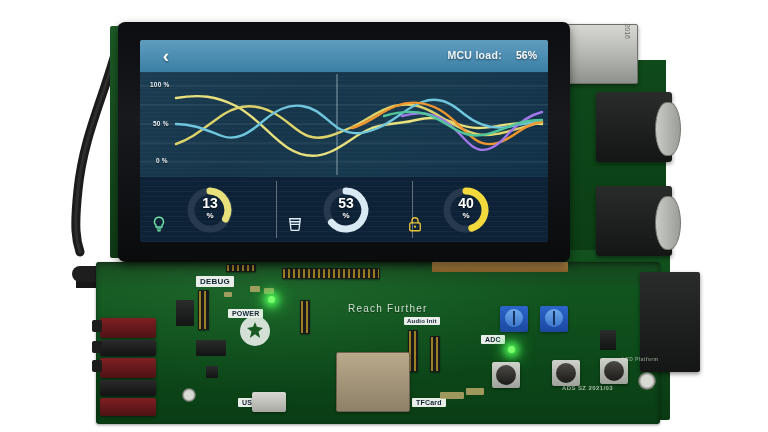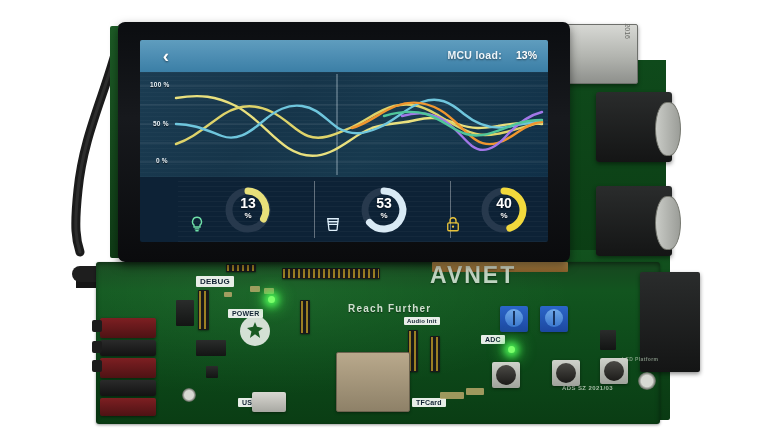--- a/index.html
+++ b/index.html
@@ -51,35 +51,35 @@
   .chart{position:absolute;left:0;top:32px;width:100%;height:105px;
        background:linear-gradient(135deg,#1b3c52 0%,#16354a 35%,#17394e 60%,#103048 100%);}
   .chart:before{content:"";position:absolute;inset:0;
        background:repeating-linear-gradient(0deg,rgba(255,255,255,.022) 0 1px,rgba(0,0,0,0) 1px 4px);}
   .chart-svg{position:absolute;left:0;top:0;}
   .ylab{position:absolute;color:#eaf3f8;font-size:6.5px;font-weight:700;letter-spacing:.2px;
         text-shadow:0 1px 1px rgba(0,0,0,.7);}
 
   
   .gauges{position:absolute;left:0;top:137px;width:100%;height:75px;
-       background:linear-gradient(135deg,#2d6e94 0%,#276away 0%,#2a6b92 30%,#1f5a80 70%,#1a4c70 100%);margin-left:38px;}
+       background:linear-gradient(135deg,#2d6e94 0%,#276away 0%,#2a6b92 30%,#1f5a80 70%,#1a4c70 100%);}
   .gauges:before{content:"";position:absolute;inset:0;
        background:repeating-linear-gradient(0deg,rgba(255,255,255,.03) 0 1px,rgba(0,0,0,0) 1px 5px);}
   .gdiv{position:absolute;top:4px;width:1px;height:57px;background:rgba(255,255,255,.35);}
   .gcell{position:absolute;top:0;width:136px;height:65px;}
   .gicon{position:absolute;left:10px;top:38px;width:18px;height:18px;}
   .gauge{position:absolute;left:44px;top:7px;width:52px;height:52px;}
   .gtext{position:absolute;left:0;top:13px;width:52px;text-align:center;color:#fff;
         font-size:14px;font-weight:700;line-height:13px;text-shadow:0 1px 2px rgba(0,0,0,.6);}
   .gpct{position:absolute;left:0;top:27px;width:52px;text-align:center;color:#fff;
         font-size:8px;font-weight:700;text-shadow:0 1px 2px rgba(0,0,0,.6);}
   .silk-box{position:absolute;background:#e8eee8;color:#123;
         font-size:8px;font-weight:700;padding:1px 4px;border-radius:1px;letter-spacing:.2px;}
   .silk-dim{position:absolute;color:#a9bda8;font-size:6px;font-weight:700;letter-spacing:.4px;}
-  .reach{position:absolute;color:#cfe0cf;font-size:10px;font-weight:700;letter-spacing:1.2px;
+  .reach{position:absolute;color:#cfe0cf;font-size:10px;font-weight:400;letter-spacing:1.2px;
         text-shadow:0 1px 1px rgba(0,0,0,.45);}
   .avnet{position:absolute;color:#d8e6d8;font-size:23px;font-weight:700;letter-spacing:2px;
         opacity:.88;text-shadow:0 1px 2px rgba(0,0,0,.4);}
 
   .rj45{position:absolute;left:566px;top:24px;width:70px;height:58px;
       background:linear-gradient(180deg,#d7d8d4,#b2b4af 55%,#8e908c);
       border:1px solid #6d6f6b;border-radius:2px;box-shadow:0 2px 4px rgba(0,0,0,.4);}
   .rj45 .mark{position:absolute;right:6px;top:14px;color:#6b6d68;font-size:7px;
       transform:rotate(90deg);transform-origin:right top;}
   .db9{position:absolute;background:linear-gradient(180deg,#2a2c2c,#141515);
@@ -166,21 +166,20 @@
   <div class="jack" style="left:100px;top:318px;background:linear-gradient(180deg,#7d1f22,#4e1214);"></div>
   <div class="jack-lug" style="left:92px;top:320px;"></div>
   <div class="jack" style="left:100px;top:340px;background:linear-gradient(180deg,#2a2a2a,#121212);height:16px;"></div>
   <div class="jack-lug" style="left:92px;top:341px;"></div>
   <div class="jack" style="left:100px;top:358px;background:linear-gradient(180deg,#7d1f22,#4e1214);"></div>
   <div class="jack-lug" style="left:92px;top:360px;"></div>
   <div class="jack" style="left:100px;top:380px;background:linear-gradient(180deg,#2a2a2a,#121212);height:16px;"></div>
   <div class="jack" style="left:100px;top:398px;background:linear-gradient(180deg,#7d1f22,#4e1214);height:18px;"></div>
 
   <div class="flex-cable"></div>
-  <div class="avnet" style="left:430px;top:262px;">AVNET</div>
 
   <div class="silk-box" style="left:196px;top:276px;">DEBUG</div>
   <div class="reach" style="left:348px;top:303px;">Reach Further</div>
   <div class="silk-box" style="left:404px;top:317px;font-size:6px;padding:1px 3px;">Audio Init</div>
   <div class="silk-box" style="left:228px;top:309px;font-size:7px;">POWER</div>
   <div class="silk-box" style="left:238px;top:398px;font-size:7px;">USB</div>
   <div class="silk-box" style="left:412px;top:398px;font-size:7px;">TFCard</div>
   <div class="silk-box" style="left:481px;top:335px;font-size:7px;">ADC</div>
   <div class="silk-dim" style="left:562px;top:385px;">ADS SZ  2021/03</div>
   <div class="silk-dim" style="left:622px;top:356px;font-size:5px;opacity:.7;">LED Platform</div>
@@ -218,21 +217,21 @@
   <div class="usbport"></div>
   <div class="sticker" style="left:126px;top:204px;width:16px;height:30px;"></div>
 
   <div class="display-greenedge"></div>
   <div class="display-shell">
     <div class="screen">
 
       <div class="hdr">
         <div class="back">‹</div>
         <div class="mcu">MCU load:</div>
-        <div class="mcuval">13%</div>
+        <div class="mcuval">56%</div>
       </div>
 
       <div class="chart">
         <svg class="chart-svg" width="408" height="105" viewBox="0 0 408 105">
           <g stroke="rgba(255,255,255,.12)" stroke-width="1">
             <line x1="0" y1="14" x2="408" y2="14"></line>
             <line x1="0" y1="33" x2="408" y2="33"></line>
             <line x1="0" y1="52" x2="408" y2="52"></line>
             <line x1="0" y1="71" x2="408" y2="71"></line>
             <line x1="0" y1="90" x2="408" y2="90"></line>

